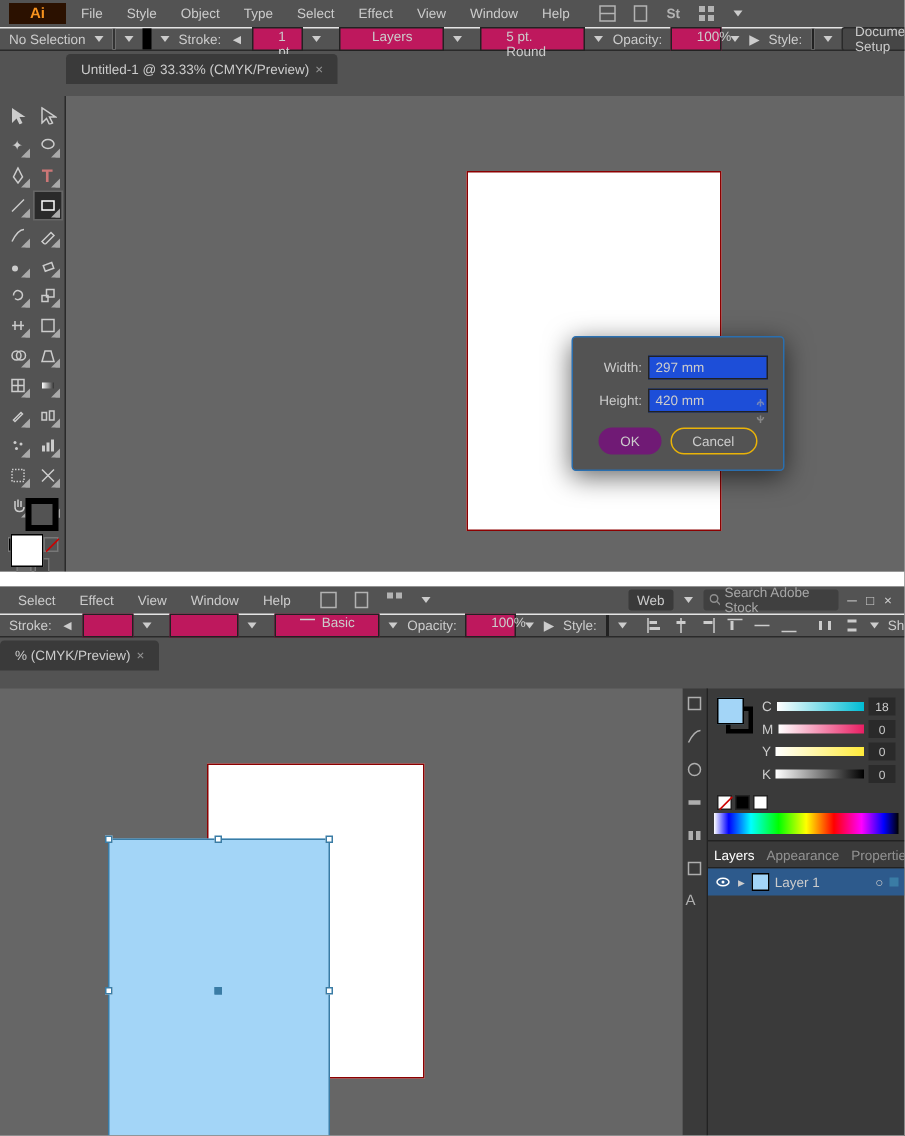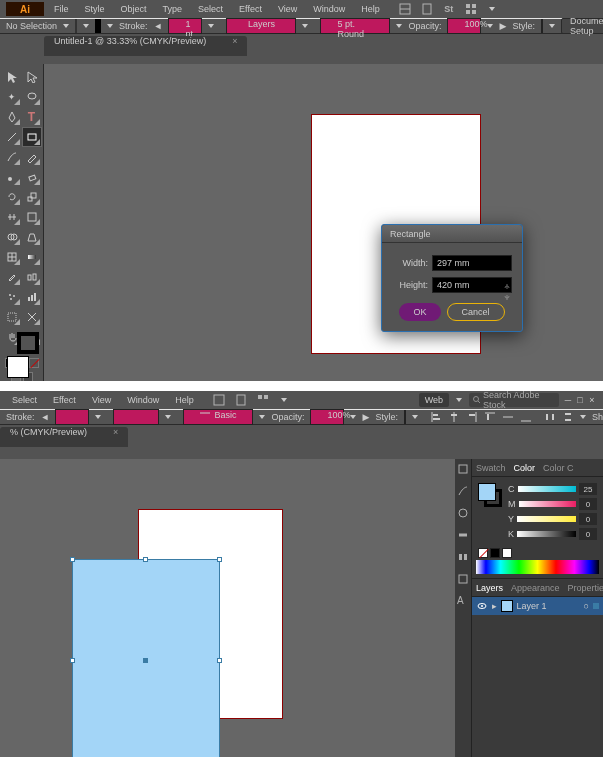--- a/index.html
+++ b/index.html
@@ -17,21 +17,21 @@
 .swatch{width:18px;height:14px;border:1px solid #333;background:#fff}
 .swatch-sm{width:14px;height:14px;border:1px solid #222}
 .dd{width:12px;height:14px;display:flex;align-items:center;justify-content:center}
 .dd:after{content:"";border-left:3px solid transparent;border-right:3px solid transparent;border-top:4px solid #ccc}
 .inp{background:#be185d;border:1px solid #222;height:16px;padding:0 16px;display:flex;align-items:flex-start;min-width:34px}
 .inp-wide{min-width:70px}
 .sep{width:1px;height:20px;background:#3a3a3a}
 .btn{background:#464646;border:1px solid #2a2a2a;height:16px;padding:0 8px;display:flex;align-items:center;border-radius:2px}
 .iconbtn{width:16px;height:16px;display:flex;align-items:center;justify-content:center}
 .tabbar{height:22px;display:flex;align-items:flex-end;padding-left:44px}
-.tab{background:#3a3a3a;height:20px;padding:0 10px;display:flex;align-items:flex-start;border-top-left-radius:3px;border-top-right-radius:3px;gap:26px}
+.tab{background:#3a3a3a;height:20px;padding:0 10px;display:flex;align-items:center;border-top-left-radius:3px;border-top-right-radius:3px;gap:4px}
 .tab .x{opacity:.6}
 .workarea{position:absolute;left:0;right:0;bottom:0;display:flex}
 .wa1{top:64px}
 .wa2{top:68px}
 .toolbox{width:44px;background:#535353;border-right:1px solid #2a2a2a;display:flex;flex-direction:column;align-items:center;padding-top:4px}
 .toolrow{display:flex;gap:2px;margin-bottom:2px}
 .tool{width:18px;height:18px;display:flex;align-items:center;justify-content:center;position:relative}
 .tool.sel{background:#2a2a2a;outline:1px solid #666}
 .tool.corner:after{content:"";position:absolute;right:1px;bottom:1px;border-left:3px solid transparent;border-top:3px solid transparent;border-right:3px solid #aaa;border-bottom:3px solid #aaa;width:0;height:0}
 .fillstroke{width:34px;height:34px;position:relative;margin-top:6px}
@@ -52,21 +52,21 @@
 .h-tl{left:-3px;top:-3px}.h-tr{right:-3px;top:-3px}
 .h-tm{left:50%;top:-3px;margin-left:-3px}
 .h-ml{left:-3px;top:50%;margin-top:-3px}.h-mr{right:-3px;top:50%;margin-top:-3px}
 .h-c{left:50%;top:50%;margin:-3px 0 0 -3px;background:#3a7ca5}
 .dialog{position:absolute;width:142px;background:#535353;border:1px solid #2a6faf;border-radius:3px;box-shadow:0 4px 18px rgba(0,0,0,.6)}
 .dlg1{left:337px;top:160px}
 .dlg-title{height:18px;background:linear-gradient(#6a6a6a,#525252);border-bottom:1px solid #333;display:flex;align-items:center;padding:0 8px;border-top-left-radius:3px;border-top-right-radius:3px}
 .dlg-body{padding:12px 10px 10px 10px}
 .dlg-row{display:flex;align-items:center;margin-bottom:6px;gap:4px}
 .dlg-row .lbl{width:36px;text-align:right}
-.dlg-inp{flex:1;background:#000000;border:1px solid #222;height:16px;padding:0 4px;display:flex;align-items:center}
+.dlg-inp{flex:1;background:#1d4ed8;border:1px solid #222;height:16px;padding:0 4px;display:flex;align-items:center}
 .link{width:14px;height:30px;position:absolute;right:8px;top:34px;opacity:.6;display:flex;align-items:center;justify-content:center}
 .dlg-btns{display:flex;gap:6px;justify-content:center;margin-top:10px}
 .pill{height:18px;border-radius:9px;padding:0 14px;display:flex;align-items:center;font-size:10px}
 .pill.ok{background:#701a75;color:#fff}
 .pill.cancel{background:transparent;border:1px solid #eab308}
 .wm{position:absolute;left:210px;bottom:-6px;font-size:48px;font-weight:bold;color:rgba(255,255,255,.18);letter-spacing:2px}
 
 .rightdock{width:16px;background:#3a3a3a;display:flex;flex-direction:column;align-items:center;padding-top:4px;gap:10px}
 .rightdock .di{width:12px;height:12px;opacity:.8}
 .panels{width:132px;background:#3a3a3a;border-left:1px solid #222;display:flex;flex-direction:column}
@@ -372,23 +372,20 @@
       <div class="microrow">
         <div class="micro" style="background:#666"></div>
         <div class="micro" style="background:#444"></div>
       </div>
     </div>
 
     <div class="canvas">
       <div class="artboard ab1"></div>
 
       <div class="dialog dlg1">
-        <div class="dlg-title">
-            <span>Rectangle</span>
-          </div>
         <div class="dlg-body" style="position:relative">
           <div class="dlg-row">
             <span class="lbl">Width:</span>
             <div class="dlg-inp">
                 <span>297 mm</span>
               </div>
           </div>
           <div class="dlg-row">
             <span class="lbl">Height:</span>
             <div class="dlg-inp">
@@ -576,35 +573,30 @@
             <rect x="2" y="3" width="3" height="6" fill="#ccc"></rect>
             <rect x="7" y="3" width="3" height="6" fill="#ccc"></rect>
           </svg></div>
       <div class="di"><svg width="12" height="12">
             <rect x="2" y="2" width="8" height="8" fill="none" stroke="#ccc"></rect>
           </svg></div>
       <div class="di" style="font-size:10px;color:#ccc">A</div>
     </div>
 
     <div class="panels">
-      <div class="ptabs">
-        <span class="pt">Swatch</span>
-        <span class="pt on">Color</span>
-        <span class="pt">Color C</span>
-      </div>
       <div class="colorpanel">
         <div class="cp-swatch">
             <div class="s"></div>
             <div class="f"></div>
           </div>
         <div class="sliders">
           <div class="sliderrow">
               <span>C</span>
               <div class="sbar"></div>
-              <div class="sval">25</div>
+              <div class="sval">18</div>
             </div>
           <div class="sliderrow">
               <span>M</span>
               <div class="sbar m"></div>
               <div class="sval">0</div>
             </div>
           <div class="sliderrow">
               <span>Y</span>
               <div class="sbar y"></div>
               <div class="sval">0</div>

